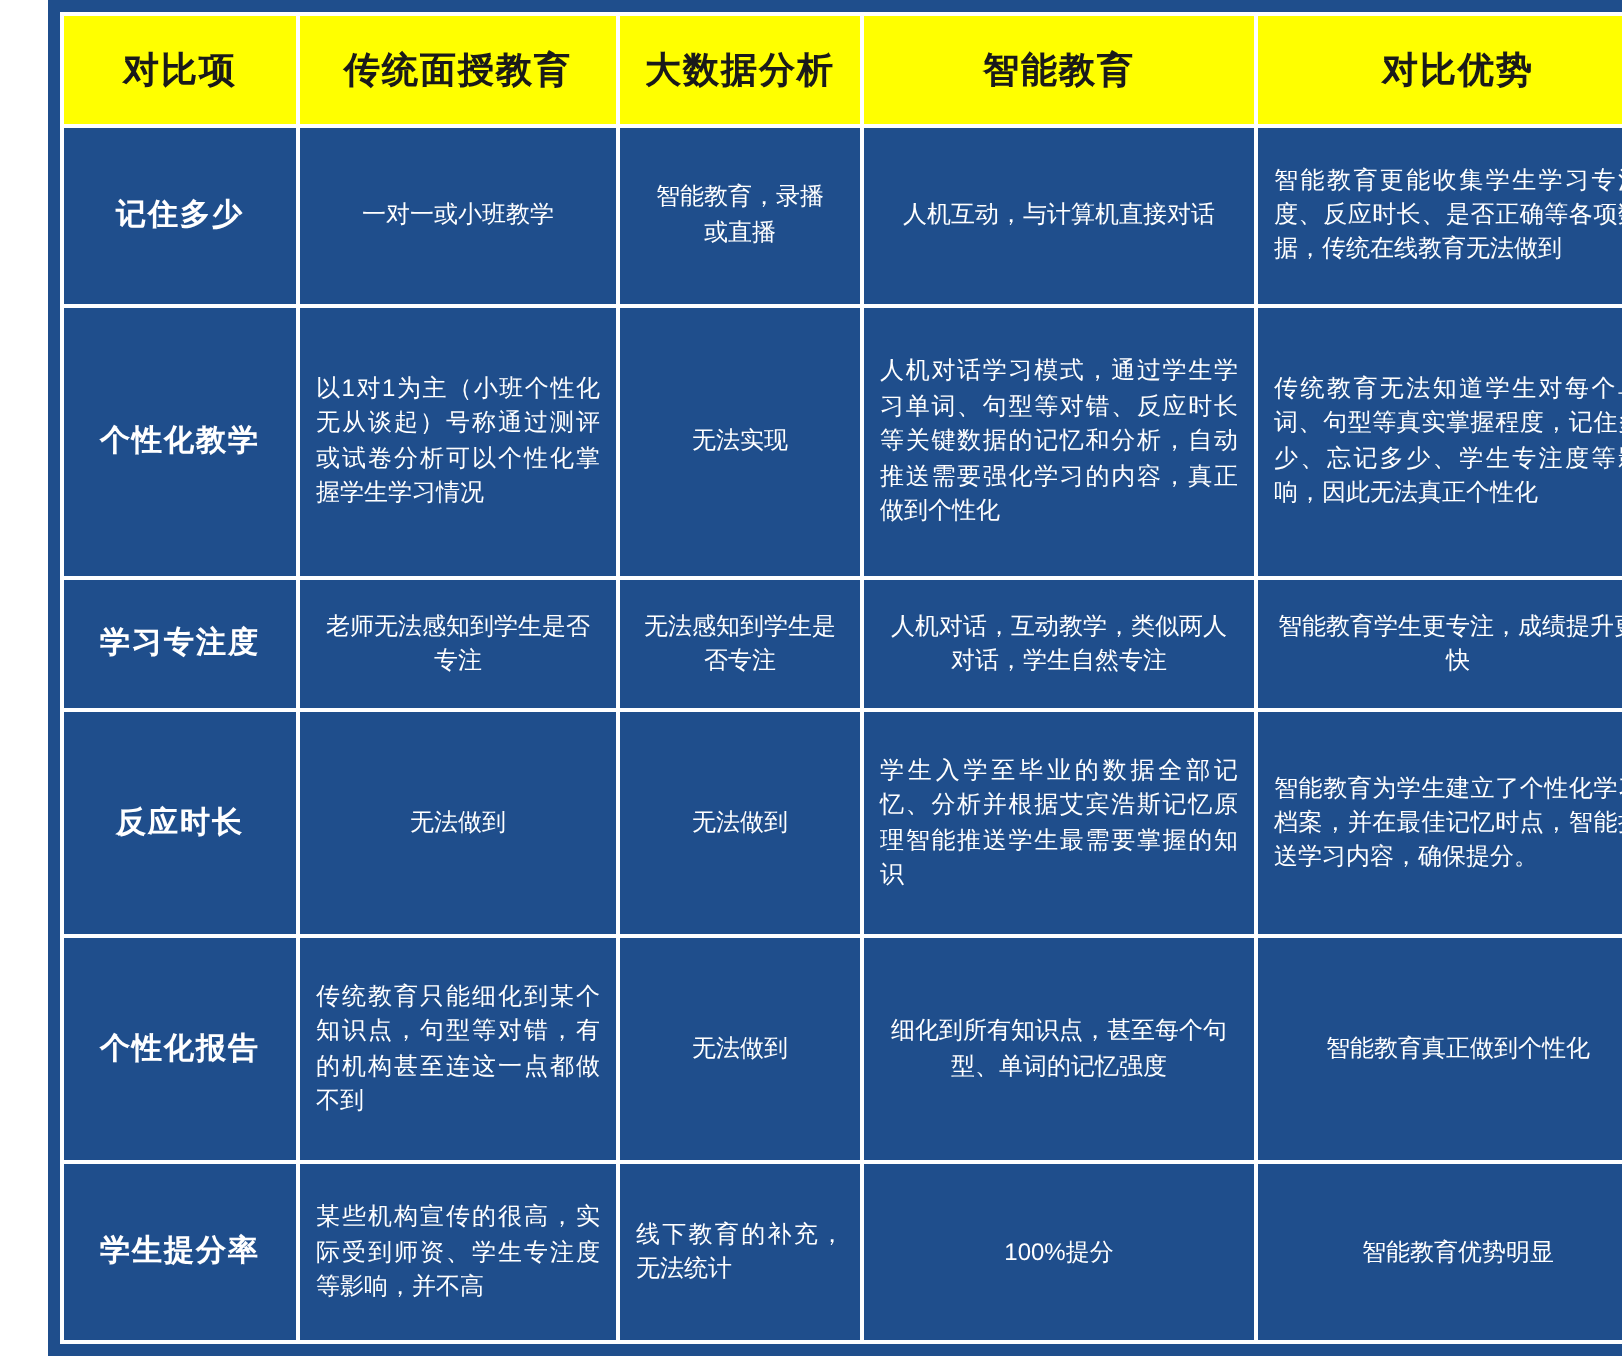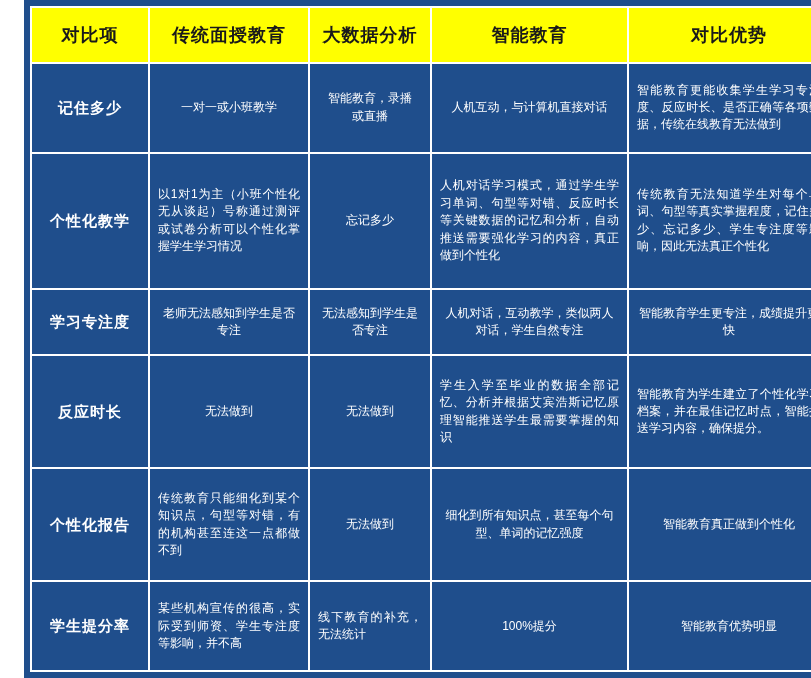--- a/index.html
+++ b/index.html
@@ -106,21 +106,21 @@
         <td class="just">
             <span class="cell-text">智能教育更能收集学生学习专注度、反应时长、是否正确等各项数据，传统在线教育无法做到</span>
           </td>
       </tr>
       <tr>
         <td class="rowhead">个性化教学</td>
         <td class="just">
             <span class="cell-text">以1对1为主（小班个性化无从谈起）号称通过测评或试卷分析可以个性化掌握学生学习情况</span>
           </td>
         <td>
-            <span class="cell-text">忘记多少</span>
+            <span class="cell-text">无法实现</span>
           </td>
         <td class="just">
             <span class="cell-text">人机对话学习模式，通过学生学习单词、句型等对错、反应时长等关键数据的记忆和分析，自动推送需要强化学习的内容，真正做到个性化</span>
           </td>
         <td class="just">
             <span class="cell-text">传统教育无法知道学生对每个单词、句型等真实掌握程度，记住多少、忘记多少、学生专注度等影响，因此无法真正个性化</span>
           </td>
       </tr>
       <tr>
         <td class="rowhead">学习专注度</td>

